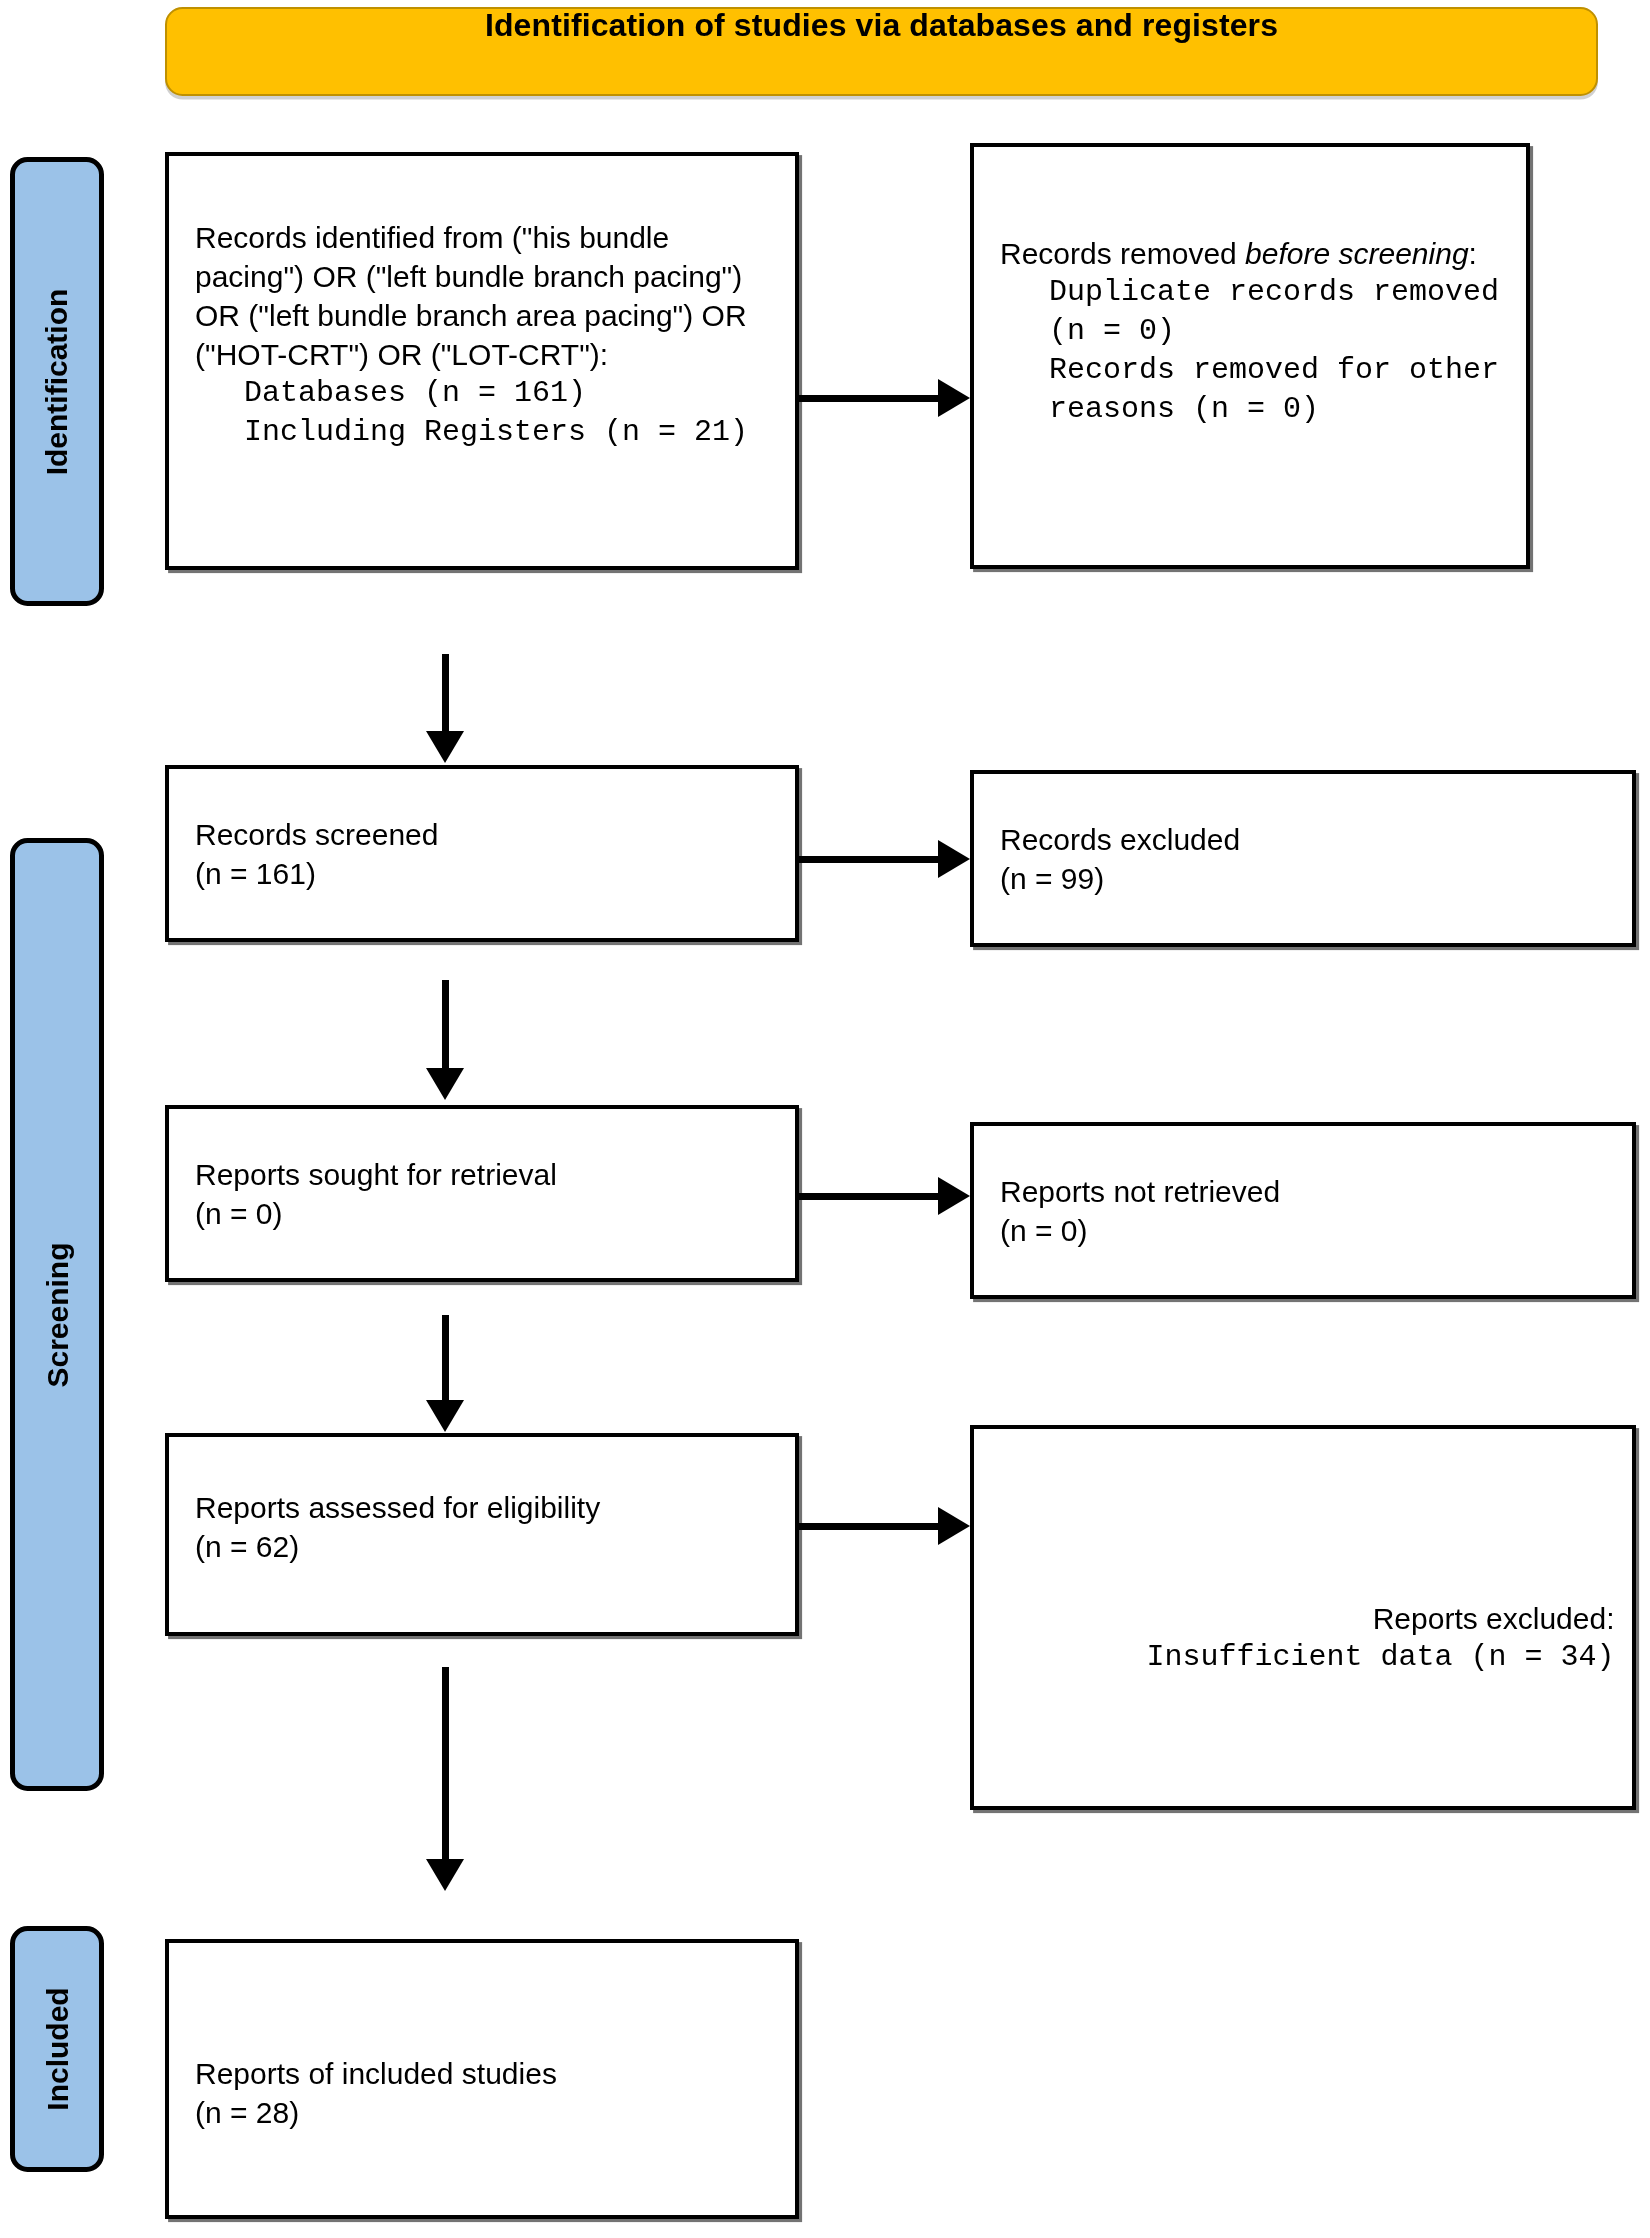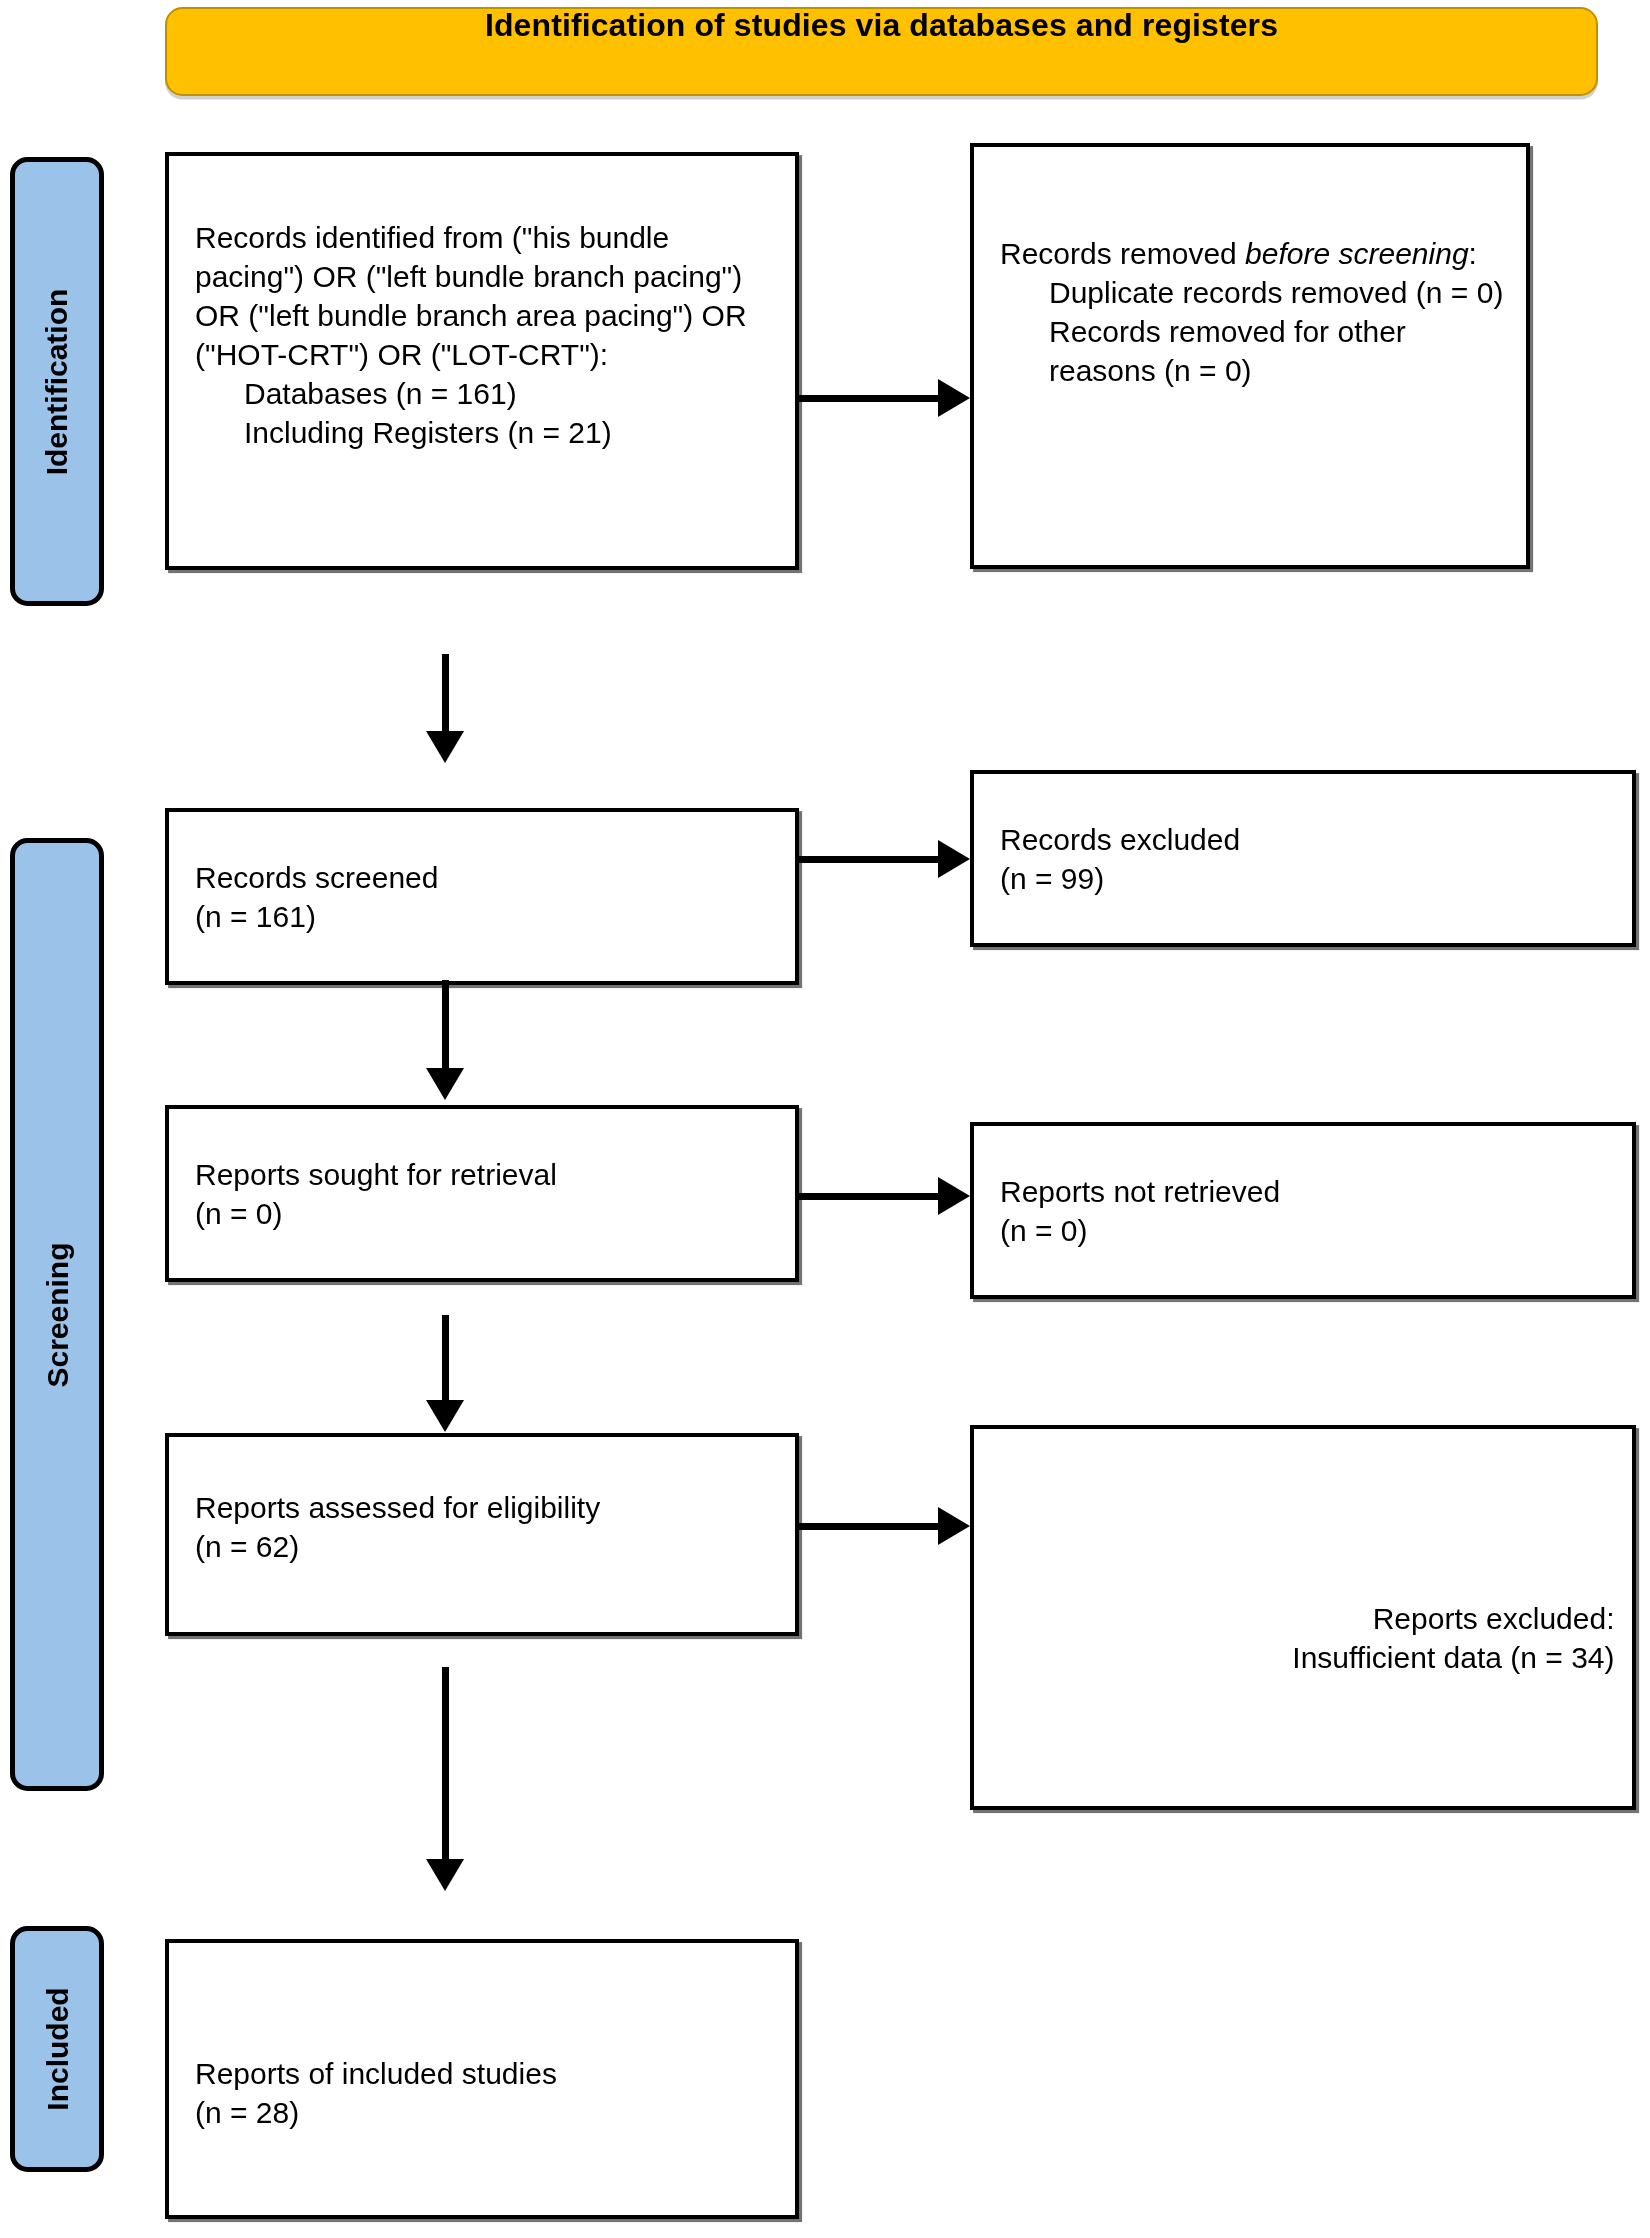--- a/index.html
+++ b/index.html
@@ -24,27 +24,27 @@
   #rail-identification{top:157px;height:449px;}
   #rail-screening{top:838px;height:953px;}
   #rail-included{top:1926px;height:246px;}
 
   
   .box{position:absolute;background:#ffffff;border:4.1px solid #000;
        box-sizing:border-box;
        box-shadow:3.1px 3.1px 0 rgba(0,0,0,0.55);}
   .box-text{position:absolute;left:26px;right:17.5px;
             font-size:30px;line-height:1.30;color:#000;}
-  .ind{display:block;padding-left:49px;}
+  .ind{display:block;padding-left:49px;font-family:Liberation Mono, monospace;}
   .ital{font-style:italic;}
 
   
   #box-identified   {left:165px; top:152px;  width:634px; height:418px;}
   #box-removed      {left:970px;top:143px;  width:560px; height:426px;}
-  #box-screened     {left:165px; top:808px; width:634px; height:177px;}
+  #box-screened     {left:165px; top:765px; width:634px; height:177px;}
   #box-excluded     {left:970px;top:770px; width:666px; height:177px;}
   #box-sought       {left:165px; top:1105px; width:634px; height:177px;}
   #box-notretrieved {left:970px;top:1122px; width:666px; height:177px;}
   #box-assessed     {left:165px; top:1433px; width:634px; height:203px;}
   #box-repexcluded  {left:970px;top:1425px; width:666px; height:385px;text-align:right;}
   #box-included     {left:165px; top:1891px; width:634px; height:280px;margin-top:48px;}
 
   #txt-identified  {top:62px;}
   #txt-removed     {top:87px;}
   #txt-screened    {top:46px;}

